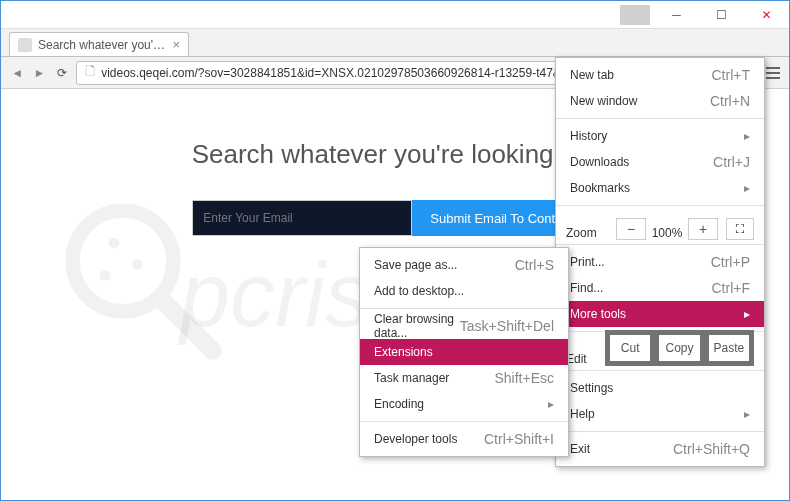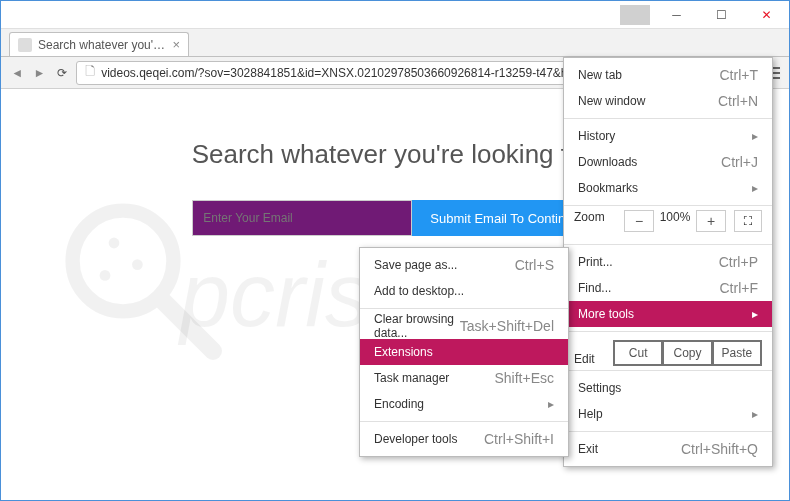--- a/index.html
+++ b/index.html
@@ -18,41 +18,41 @@
 .omnibox{flex:1;height:24px;background:#fff;border:1px solid #c0c0c0;border-radius:3px;display:flex;align-items:center;padding:0 6px;gap:4px}
 .omnibox-icon{width:14px;height:14px;display:flex;align-items:center;justify-content:center;color:#888}
 .omnibox-text{flex:1;color:#333;white-space:nowrap;overflow:hidden}
 .omnibox-star{color:#888}
 .ext-icon{width:20px;height:20px;background:#aaa;border-radius:2px}
 .hamburger{width:26px;height:26px;display:flex;flex-direction:column;justify-content:center;align-items:center;gap:3px}
 .hamburger span{width:14px;height:2px;background:#666}
 .content{position:absolute;top:88px;left:0;right:0;bottom:0;background:#fff;display:flex;flex-direction:column;align-items:center;padding-top:50px}
 .heading{font-size:26px;color:#555;font-weight:400;margin-bottom:30px}
 .form-row{display:flex;gap:0}
-.email-input{width:220px;height:36px;border:1px solid #ccc;padding:0 10px;color:#999;background:#701a75}
+.email-input{width:220px;height:36px;border:1px solid #ccc;padding:0 10px;color:#999;background:#0f172a}
 .submit-btn{height:36px;padding:0 18px;background:#2196f3;color:#fff;border:none;font-size:13px}
 .watermark{position:absolute;top:50%;left:50%;transform:translate(-50%,-50%);font-size:90px;color:rgba(0,0,0,0.05);font-weight:300;pointer-events:none;white-space:nowrap;font-style:italic}
 .wm-icon{position:absolute;left:50px;top:100px;width:180px;height:180px;opacity:0.05;pointer-events:none}
 .menu{position:absolute;background:#fff;border:1px solid #bbb;box-shadow:2px 2px 6px rgba(0,0,0,0.3);padding:4px 0}
-.menu-main{top:56px;right:16px;width:210px}
+.menu-main{top:56px;right:24px;width:210px}
 .menu-sub{top:246px;right:220px;width:210px}
 .menu-item{height:26px;display:flex;align-items:center;padding:0 14px;justify-content:space-between;color:#333}
 .menu-item.selected{background:#be185d;color:#fff}
 .menu-item .shortcut{color:#888;font-size:14px}
 .menu-sep{height:1px;background:#e0e0e0;margin:4px 0}
 .menu-arrow{color:#888}
 .menu-item.selected .menu-arrow{color:#fff}
-.zoom-row{height:30px;display:flex;align-items:flex-start;padding:0 10px;gap:0}
+.zoom-row{height:30px;display:flex;align-items:flex-end;padding:0 10px;gap:0}
 .zoom-label{width:50px;color:#333}
 .zoom-btn{width:30px;height:22px;border:1px solid #ccc;display:flex;align-items:center;justify-content:center;color:#555;font-size:14px}
 .zoom-val{width:42px;text-align:center;color:#333}
 .zoom-full{width:28px;height:22px;border:1px solid #ccc;margin-left:8px;display:flex;align-items:center;justify-content:center}
 .edit-row{height:30px;display:flex;align-items:flex-end;padding:0 10px}
 .edit-label{width:40px;color:#333}
-.edit-btn{flex:1;height:26px;border:2px solid #737373;display:flex;align-items:center;justify-content:center;color:#555;margin-left:-1px}
+.edit-btn{flex:1;height:36px;border:5px solid #737373;display:flex;align-items:center;justify-content:center;color:#555;margin-left:-1px}
 </style>
 </head>
 <body>
 
 <div class="titlebar">
   <div class="titlebar-user"></div>
   <div class="titlebar-btn">─</div>
   <div class="titlebar-btn">☐</div>
   <div class="titlebar-btn" style="color:#e81123">✕</div>
 </div>

